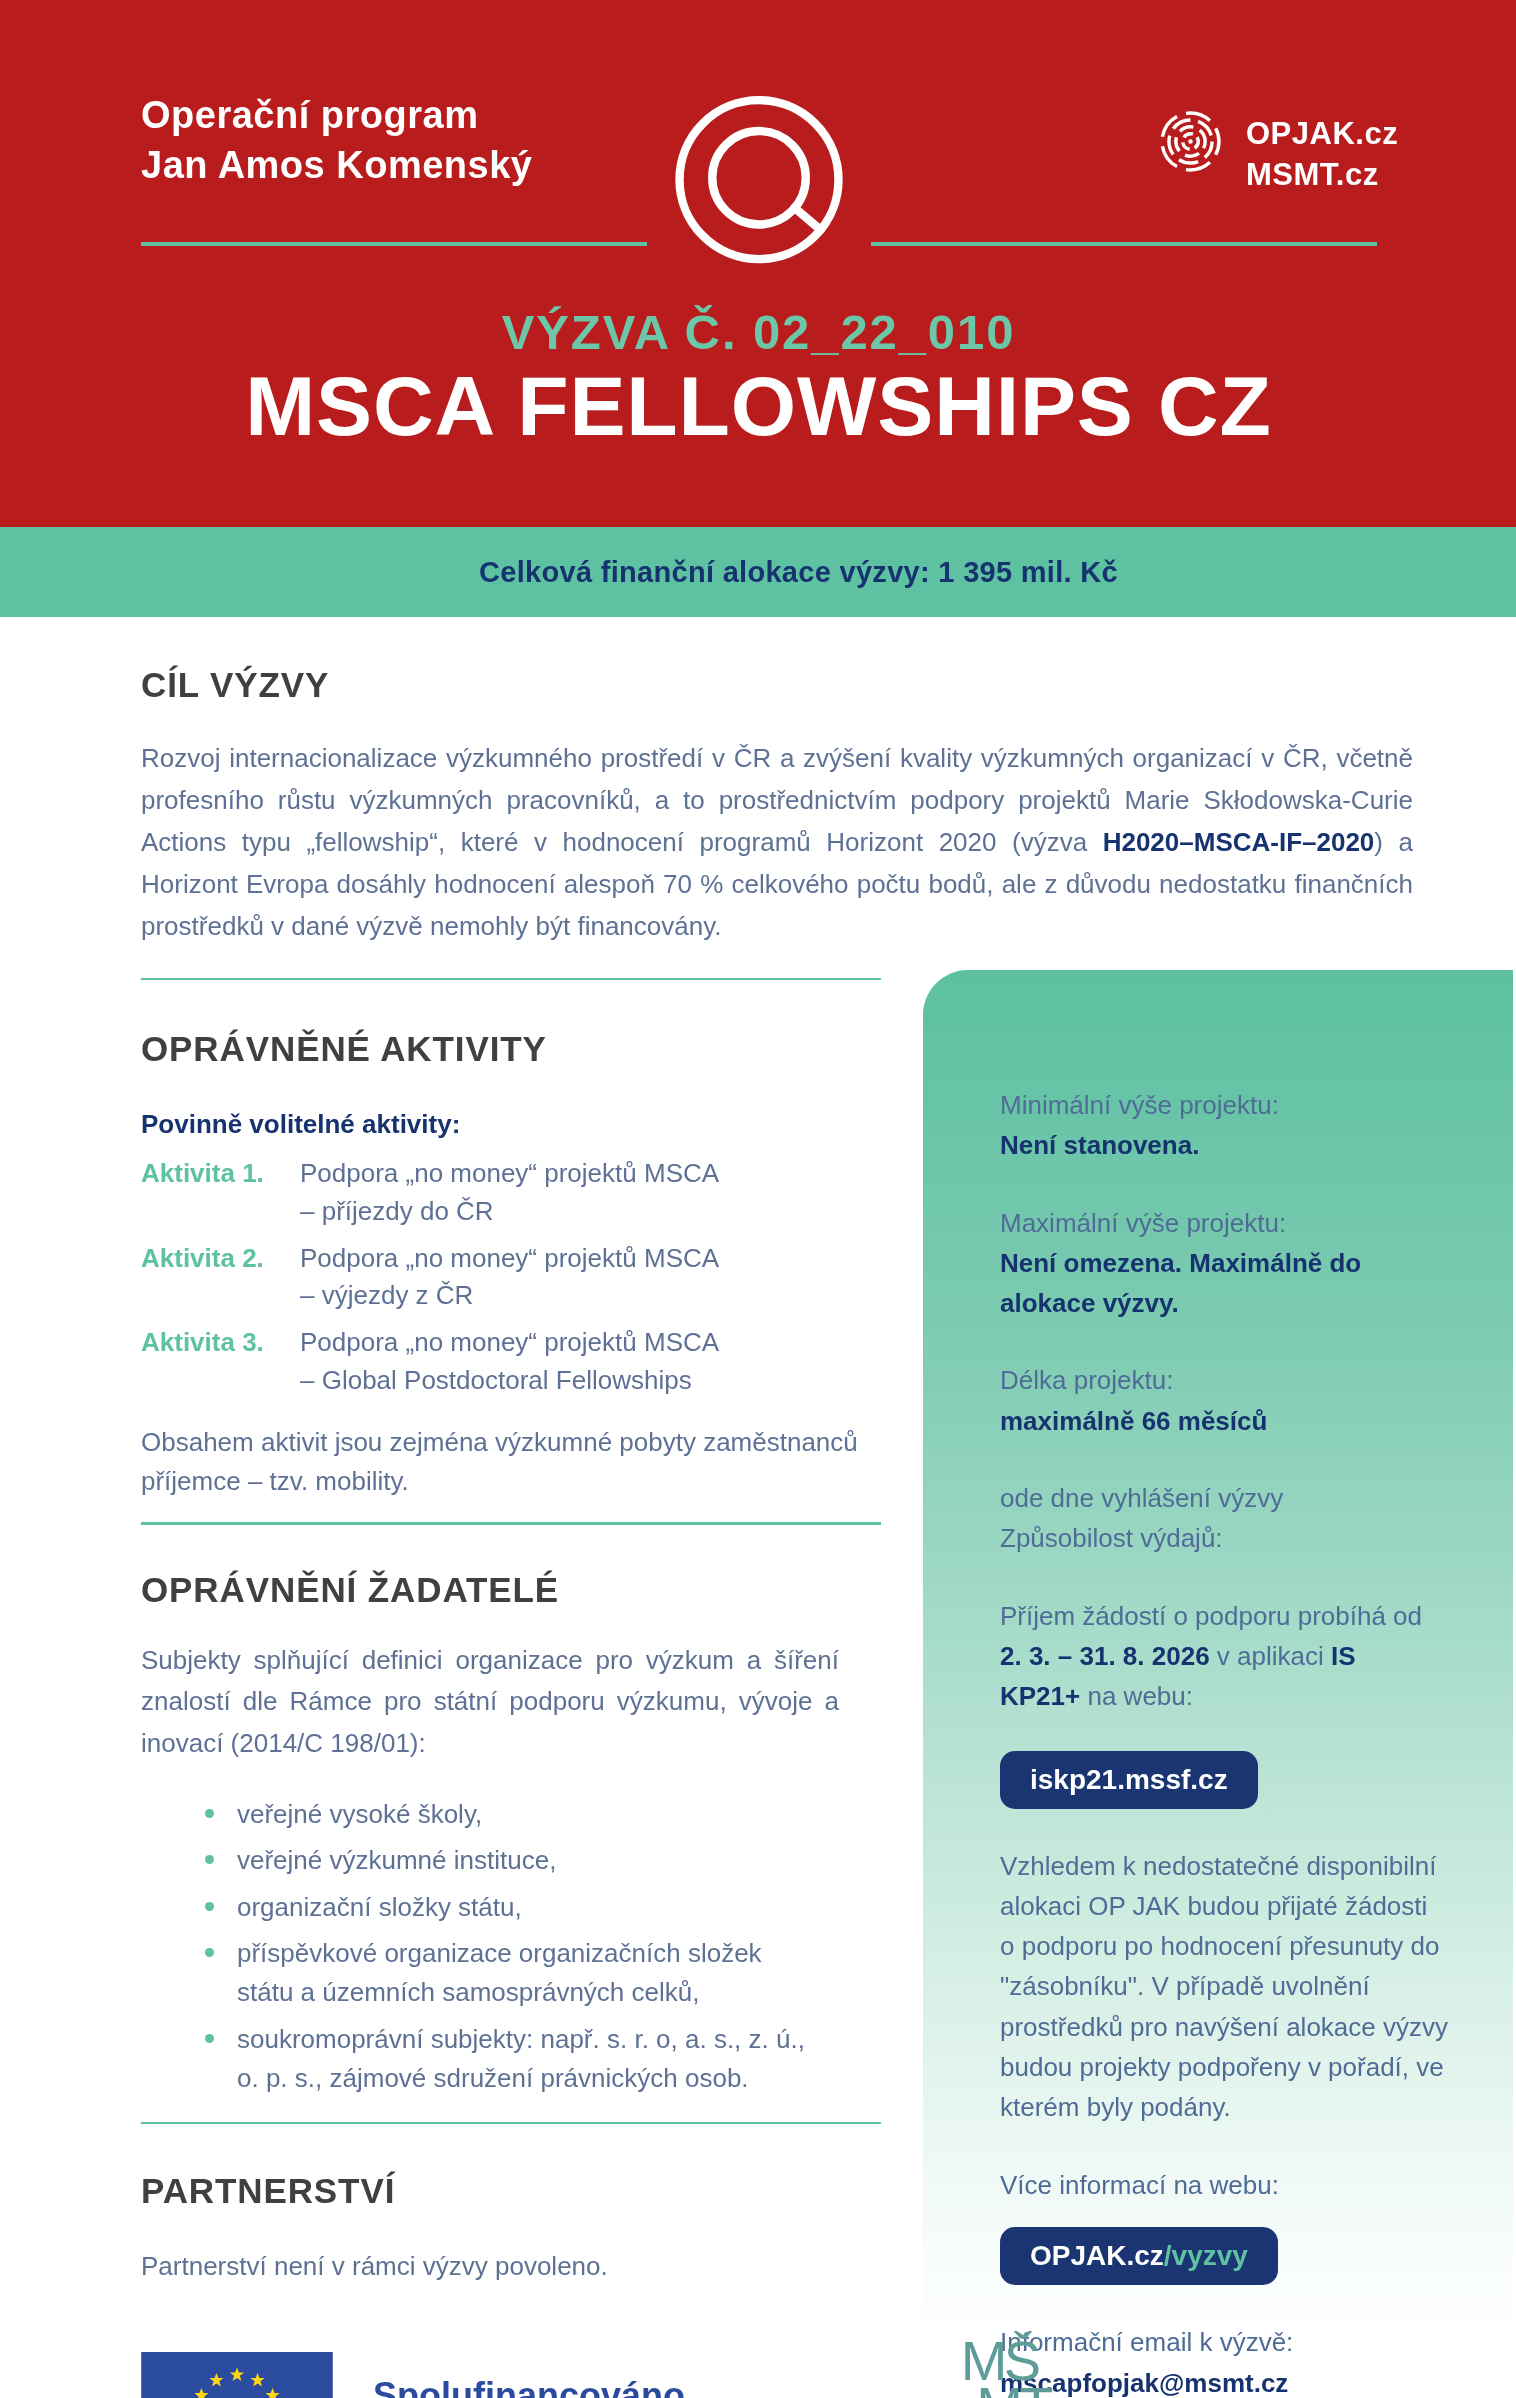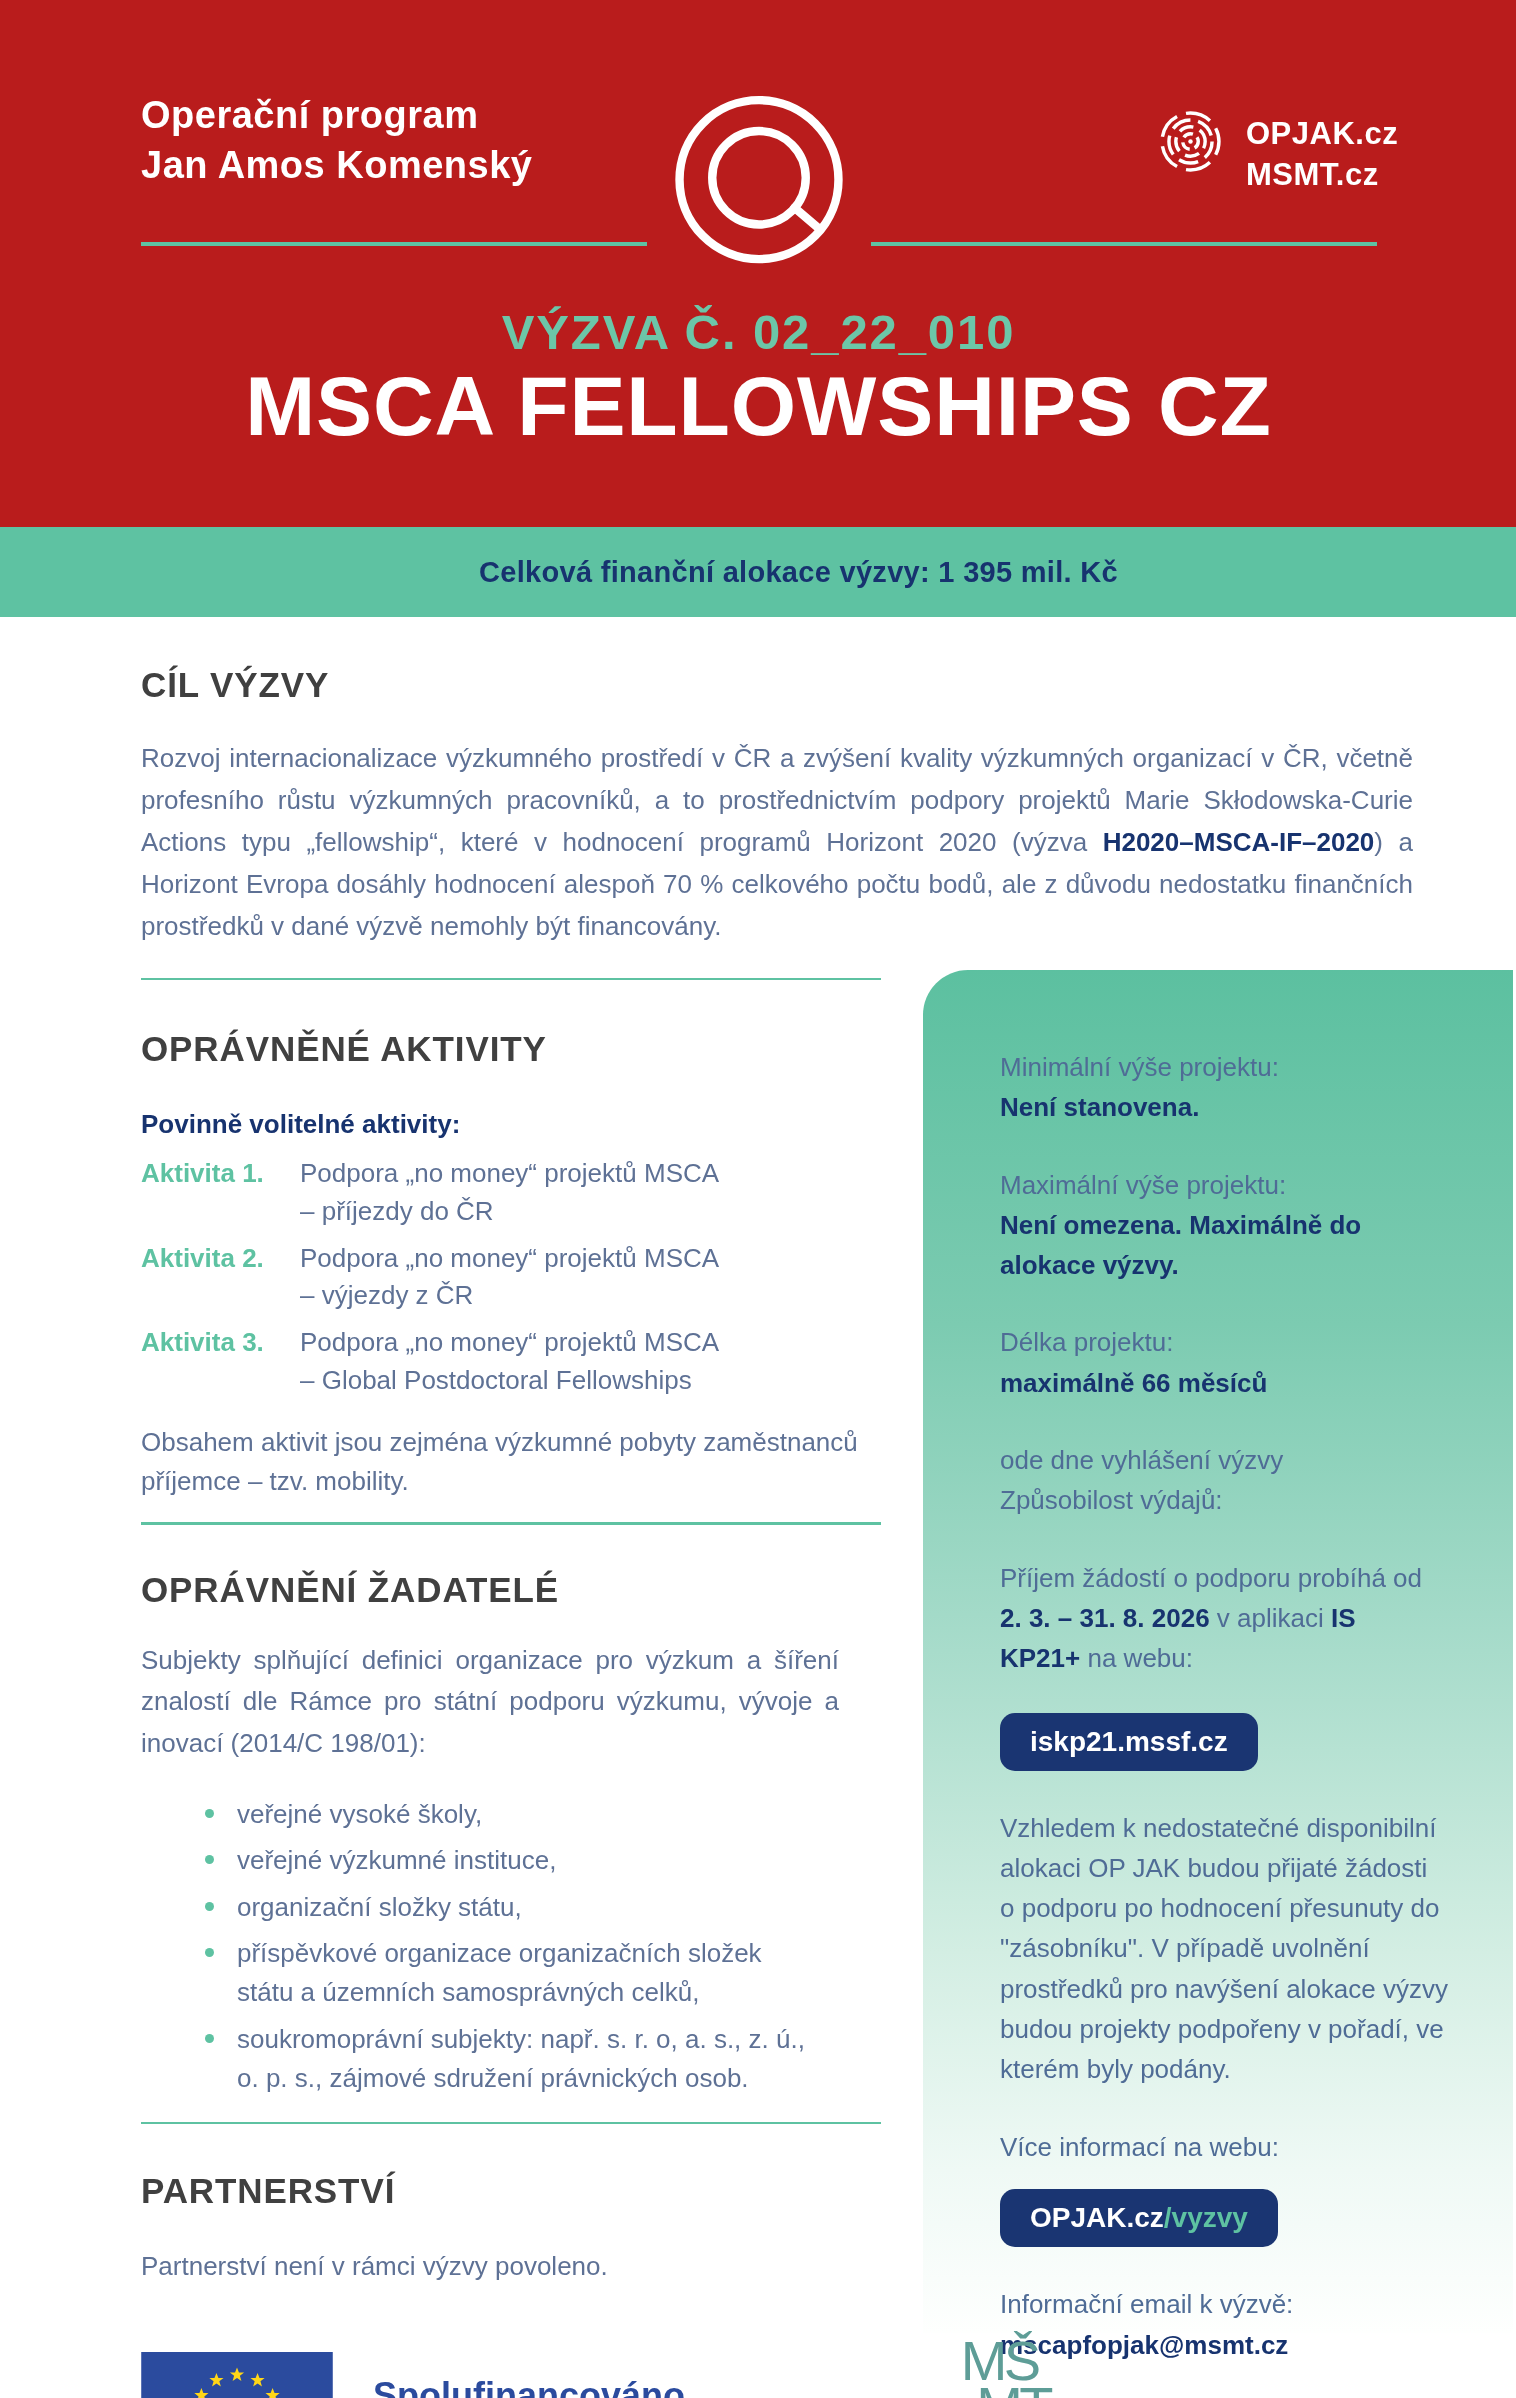--- a/index.html
+++ b/index.html
@@ -86,21 +86,21 @@
   .msmt{position:absolute;left:661px;top:-13px;width:394px;text-align:center;}
   .msmt-mono{
     color:#5E9D97;font-size:56px;line-height:0.78;letter-spacing:-3.7px;font-weight:normal;
   }
   .msmt-mono .row2{display:block;margin-left:28px;margin-top:1.9px;}
   
   .sidebar{
     position:absolute;left:923px;top:970px;width:590px;height:1363px;
     border-radius:45px 0 0 0;
     background:linear-gradient(180deg,#5CC0A0 0%,#7CCBB1 26%,#A8DCCB 50%,#D3EEE3 72%,#EFF9F5 88%,#FEFFFE 100%);
-    box-sizing:border-box;padding:77px 56px 0 77px;
+    box-sizing:border-box;padding:115px 56px 0 77px;
   }
   .sb-label{color:#4F6C96;font-size:26px;line-height:1.55;}
   .sb-value{color:#17336F;font-weight:bold;font-size:26px;line-height:1.55;}
   .sb-gap{margin-top:37px;}
   .sb-mixed{color:#4F6C96;font-size:26px;line-height:1.55;}
   .btn{
     display:inline-block;margin-top:34px;background:#1A3572;color:#ffffff;
     font-weight:bold;font-size:28px;padding:13px 30px;border-radius:15px;cursor:pointer;
   }
   .btn .teal{color:#5EC2A2;font-weight:bold;}

